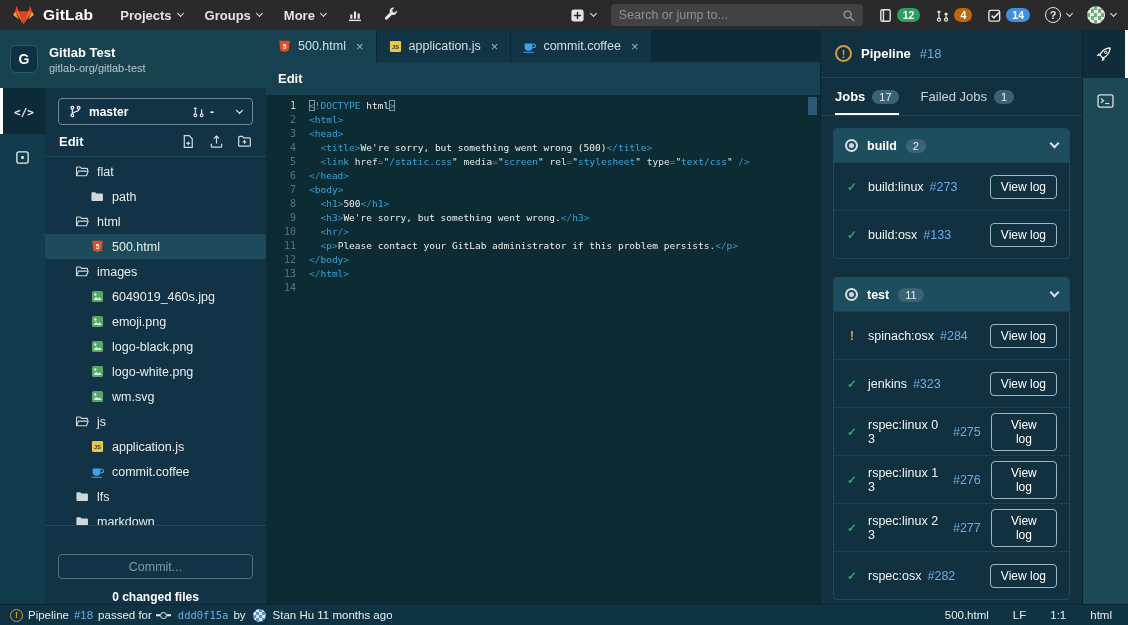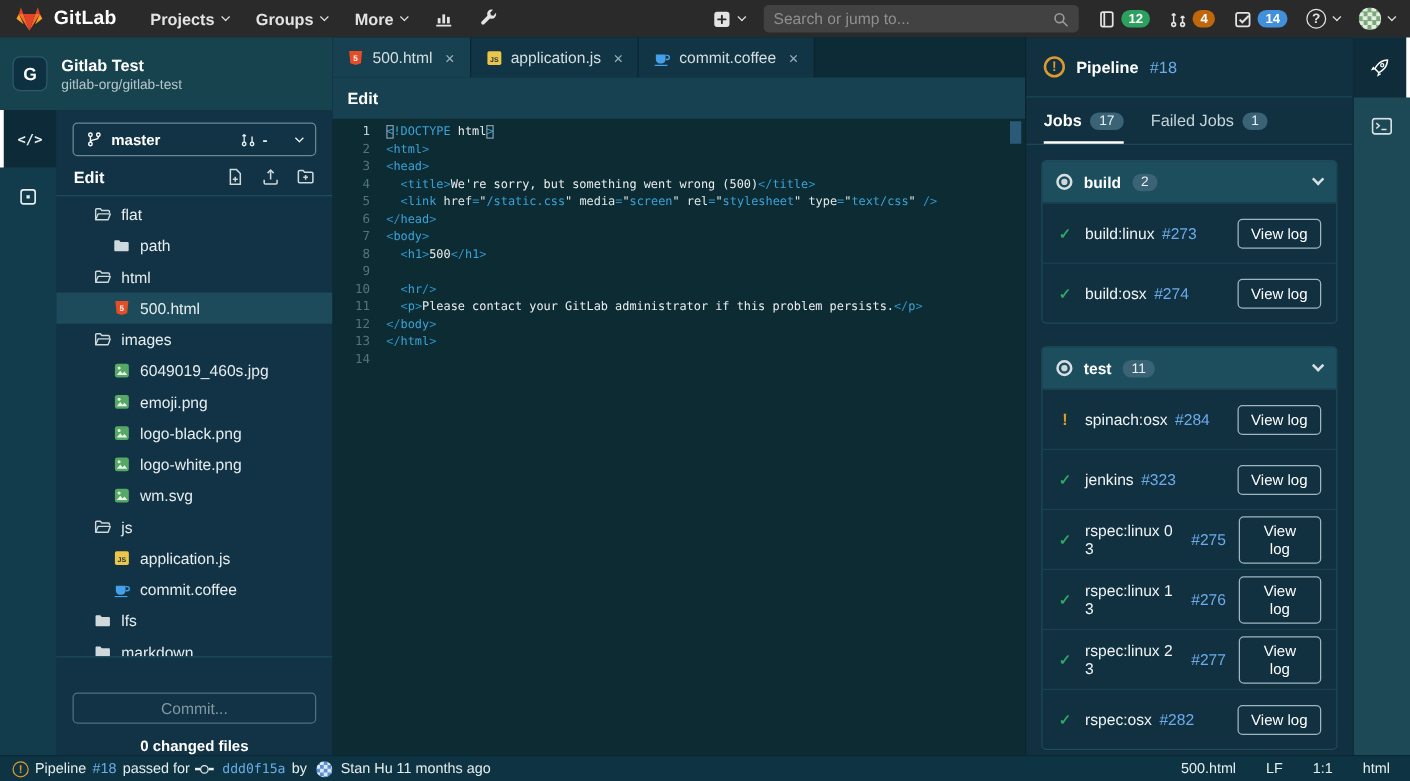--- a/index.html
+++ b/index.html
@@ -505,21 +505,21 @@
       <div class="code-area">
         <div id="code">
             <div class="code-line"><span class="gutter current">1</span><span><span class="tok-hb">&lt;</span><span class="tok-t">!DOCTYPE</span><span class="tok-x"> html</span><span class="tok-hb">&gt;</span></span></div>
             <div class="code-line"><span class="gutter">2</span><span><span class="tok-p">&lt;</span><span class="tok-t">html</span><span class="tok-p">&gt;</span></span></div>
             <div class="code-line"><span class="gutter">3</span><span><span class="tok-p">&lt;</span><span class="tok-t">head</span><span class="tok-p">&gt;</span></span></div>
             <div class="code-line"><span class="gutter">4</span><span><span class="tok-x">  </span><span class="tok-p">&lt;</span><span class="tok-t">title</span><span class="tok-p">&gt;</span><span class="tok-x">We're sorry, but something went wrong (500)</span><span class="tok-p">&lt;/</span><span class="tok-t">title</span><span class="tok-p">&gt;</span></span></div>
             <div class="code-line"><span class="gutter">5</span><span><span class="tok-x">  </span><span class="tok-p">&lt;</span><span class="tok-t">link</span><span class="tok-x"> </span><span class="tok-a">href</span><span class="tok-p">=</span><span class="tok-q">"</span><span class="tok-v">/static.css</span><span class="tok-q">"</span><span class="tok-x"> </span><span class="tok-a">media</span><span class="tok-p">=</span><span class="tok-q">"</span><span class="tok-v">screen</span><span class="tok-q">"</span><span class="tok-x"> </span><span class="tok-a">rel</span><span class="tok-p">=</span><span class="tok-q">"</span><span class="tok-v">stylesheet</span><span class="tok-q">"</span><span class="tok-x"> </span><span class="tok-a">type</span><span class="tok-p">=</span><span class="tok-q">"</span><span class="tok-v">text/css</span><span class="tok-q">"</span><span class="tok-x"> </span><span class="tok-p">/&gt;</span></span></div>
             <div class="code-line"><span class="gutter">6</span><span><span class="tok-p">&lt;/</span><span class="tok-t">head</span><span class="tok-p">&gt;</span></span></div>
             <div class="code-line"><span class="gutter">7</span><span><span class="tok-p">&lt;</span><span class="tok-t">body</span><span class="tok-p">&gt;</span></span></div>
             <div class="code-line"><span class="gutter">8</span><span><span class="tok-x">  </span><span class="tok-p">&lt;</span><span class="tok-t">h1</span><span class="tok-p">&gt;</span><span class="tok-x">500</span><span class="tok-p">&lt;/</span><span class="tok-t">h1</span><span class="tok-p">&gt;</span></span></div>
-            <div class="code-line"><span class="gutter">9</span></div>
+            <div class="code-line"><span class="gutter">9</span><span><span class="tok-x">  </span><span class="tok-p">&lt;</span><span class="tok-t">h3</span><span class="tok-p">&gt;</span><span class="tok-x">We're sorry, but something went wrong.</span><span class="tok-p">&lt;/</span><span class="tok-t">h3</span><span class="tok-p">&gt;</span></span></div>
             <div class="code-line"><span class="gutter">10</span><span><span class="tok-x">  </span><span class="tok-p">&lt;</span><span class="tok-t">hr</span><span class="tok-p">/&gt;</span></span></div>
             <div class="code-line"><span class="gutter">11</span><span><span class="tok-x">  </span><span class="tok-p">&lt;</span><span class="tok-t">p</span><span class="tok-p">&gt;</span><span class="tok-x">Please contact your GitLab administrator if this problem persists.</span><span class="tok-p">&lt;/</span><span class="tok-t">p</span><span class="tok-p">&gt;</span></span></div>
             <div class="code-line"><span class="gutter">12</span><span><span class="tok-p">&lt;/</span><span class="tok-t">body</span><span class="tok-p">&gt;</span></span></div>
             <div class="code-line"><span class="gutter">13</span><span><span class="tok-p">&lt;/</span><span class="tok-t">html</span><span class="tok-p">&gt;</span></span></div>
             <div class="code-line"><span class="gutter">14</span><span></span></div>
           </div>
         <div class="vscroll"></div>
       </div>
     </div>
 
@@ -549,21 +549,21 @@
             </div>
             <div class="job-row">
               <span class="job-status success"></span>
               <span class="job-name">build:linux</span>
               <span class="job-id">#273</span>
               <button class="viewlog">View log</button>
             </div>
             <div class="job-row">
               <span class="job-status success"></span>
               <span class="job-name">build:osx</span>
-              <span class="job-id">#274</span>
+              <span class="job-id">#133</span>
               <button class="viewlog">View log</button>
             </div>
           </div>
           <div class="stage-card">
             <div class="stage-header">
               <span class="stage-circle"></span>
               <span class="stage-name">test</span>
               <span class="count-pill">11</span>
               <i class="chev stage-chev"></i>
             </div>

